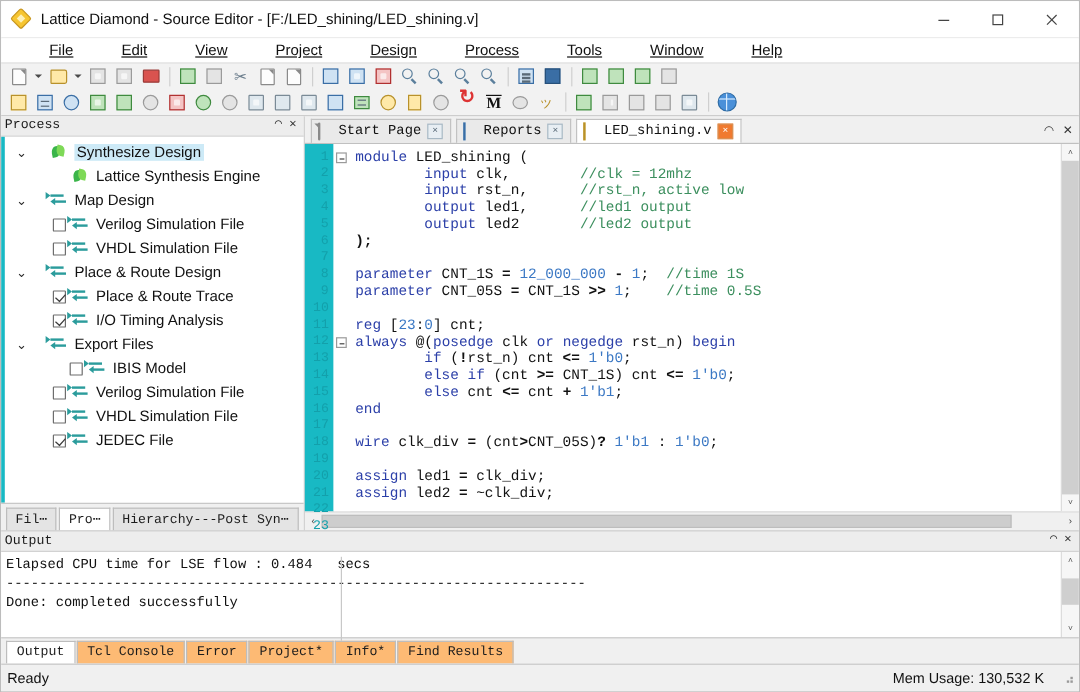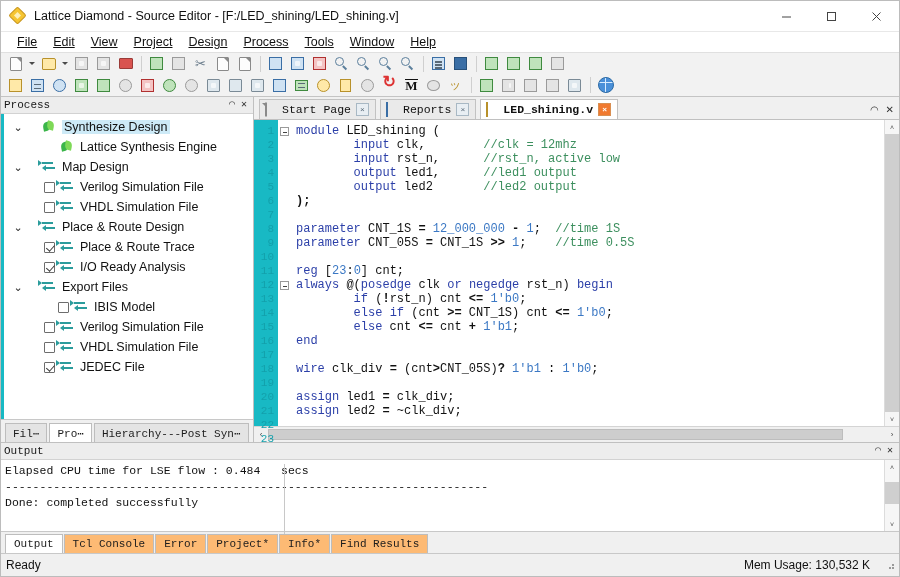--- a/index.html
+++ b/index.html
@@ -22,21 +22,21 @@
        transform:rotate(45deg);}
   .title-text{font-size:12.5px;color:#101010;white-space:nowrap;}
   .wbtns{margin-left:auto;display:flex;height:30px;}
   .wbtn{width:45px;height:30px;display:flex;align-items:center;justify-content:center;
         color:#3a3a3a;font-size:12px;}
   .wbtn svg{display:block;}
 
   
   .menubar{height:20px;min-height:20px;background:#ffffff;display:flex;align-items:center;
            padding-left:8px;}
-  .menu-item{padding:1px 8px;font-size:12.5px;color:#111;cursor:default;}
+  .menu-item{padding:1px 8px;font-size:12.5px;color:#111;cursor:default;margin-left:24px;}
   .menu-item u{text-decoration:underline;}
 
   
   .toolbars{background:#f2f2f2;border-top:1px solid #e0e0e0;border-bottom:1px solid #c4c4c4;}
   .tbrow{height:21px;display:flex;align-items:center;padding-left:4px;}
   .tbrow.r2{height:22px;}
   .sep{width:1px;height:16px;background:#cfcfcf;margin:0 4px;}
   .tbtn{width:19px;height:19px;display:flex;align-items:center;justify-content:center;
         margin-right:1px;border:1px solid transparent;border-radius:2px;}
   .arrow{width:9px;height:19px;display:flex;align-items:center;justify-content:center;margin-right:2px;}
@@ -116,21 +116,21 @@
         font-family:"Liberation Mono",monospace;font-size:11px;color:#1c1c1c;}
   .ltab.active{background:#ffffff;}
 
   
   .rightarea{flex:1;display:flex;flex-direction:column;min-width:0;}
   .edtabs{height:22px;min-height:22px;background:#f0f0f0;display:flex;align-items:flex-end;
           padding-left:5px;border-bottom:1px solid #c0c0c0;}
   .etab{height:19px;padding:0 6px 0 5px;display:flex;align-items:center;gap:5px;background:#eaeaea;
         border:1px solid #c2c2c2;border-bottom:none;margin-right:4px;
         font-family:"Liberation Mono",monospace;font-size:11.5px;color:#111;}
-  .etab.active{background:#ffffff;font-weight:bold;}
+  .etab.active{background:#ffffff;font-weight:normal;}
   .etab .ti{width:12px;height:13px;position:relative;flex:none;}
   .etab .tx{white-space:nowrap;}
   .etab .cx{width:11px;height:11px;border:1px solid #a8b8c4;background:#e8eef3;
             display:flex;align-items:center;justify-content:center;font-size:8px;color:#5a6a78;
             line-height:9px;flex:none;}
   .etab.active .cx{border-color:#d98f52;background:#f07a30;color:#fff;}
   .edtabs .dockctl{margin-left:auto;display:flex;gap:7px;padding-right:5px;align-items:center;height:19px;}
 
   .editwrap{flex:1;display:flex;min-height:0;background:#fff;position:relative;}
   .gutter{width:24px;min-width:24px;background:#18b9c4;color:#0f7d85;
@@ -469,21 +469,21 @@
           <div class="trow" style="padding-left: 24px;">
             <span class="exp"></span>
             <span class="cbx on"></span>
             <span class="picon"><span class="arrows2"><i class="ah1"></i><i class="ah2"></i></span></span>
             <span class="lbl">Place &amp; Route Trace</span>
           </div>
           <div class="trow" style="padding-left: 24px;">
             <span class="exp"></span>
             <span class="cbx on"></span>
             <span class="picon"><span class="arrows2"><i class="ah1"></i><i class="ah2"></i></span></span>
-            <span class="lbl">I/O Ready Analysis</span>
+            <span class="lbl">I/O Timing Analysis</span>
           </div>
           <div class="trow" style="padding-left: 6px;">
             <span class="exp">⌄</span>
             <span class="spacer"></span>
             <span class="picon"><span class="arrows2"><i class="ah1"></i><i class="ah2"></i></span></span>
             <span class="lbl">Export Files</span>
           </div>
           <div class="trow" style="padding-left: 38px;">
             <span class="exp"></span>
             <span class="cbx"></span>

